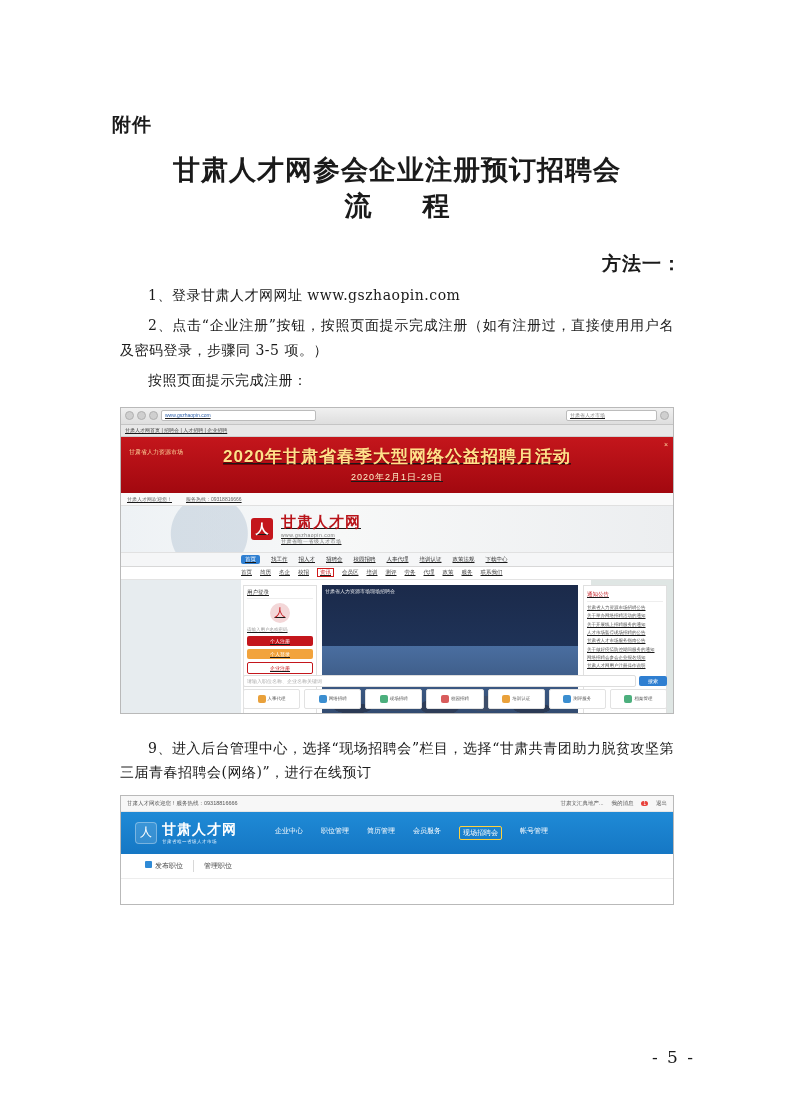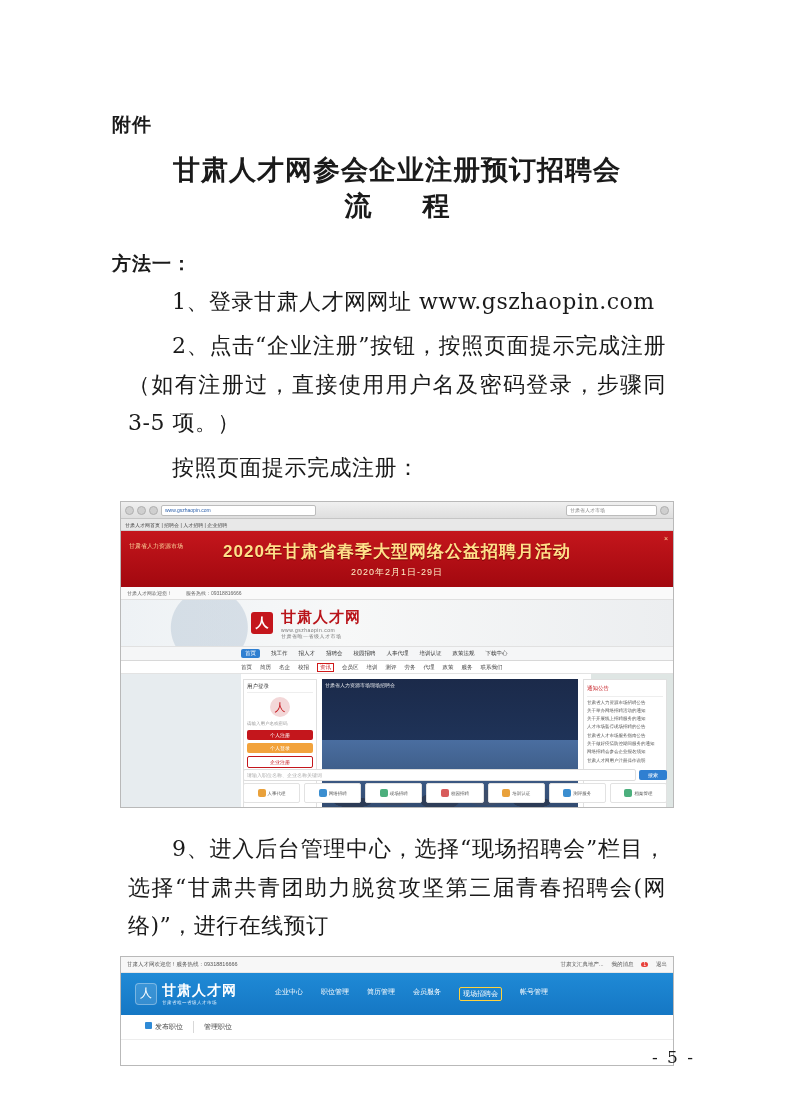--- a/index.html
+++ b/index.html
@@ -47,41 +47,43 @@
     letter-spacing: 12px;
     padding-left: 12px;
   }
 
   .section-head {
     font-size: 19px;
     font-weight: 700;
     margin-top: 26px;
     margin-bottom: 6px;
     letter-spacing: 1px;
+    text-align: right;
   }
 
   p.para {
-    font-size: 22px;
+    font-size: 14px;
     line-height: 1.75;
-    margin: 6px 16px;
+    margin: 6px 8px;
     text-indent: 2em;
     text-align: justify;
     letter-spacing: 0.5px;
   }
 
   
   .figure1 {
     margin: 14px 16px 0 8px;
     width: 552px;
     height: 305px;
     border: 1px solid #b9b9b9;
     background: #f3f3f3;
     position: relative;
     overflow: hidden;
     font-family: "Liberation Sans", sans-serif;
+    text-decoration: underline;
   }
   .browser-chrome {
     height: 16px;
     background: linear-gradient(#f0f0f0,#dedede);
     border-bottom: 1px solid #c5c5c5;
     display: flex;
     align-items: center;
     gap: 3px;
     padding: 0 4px;
     font-size: 5px;

